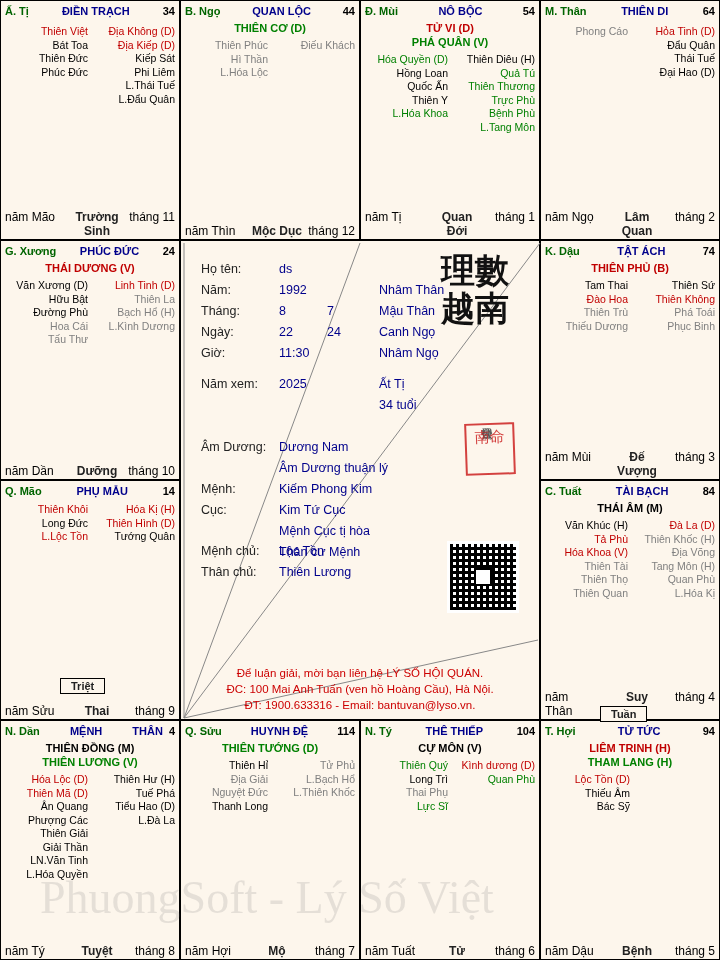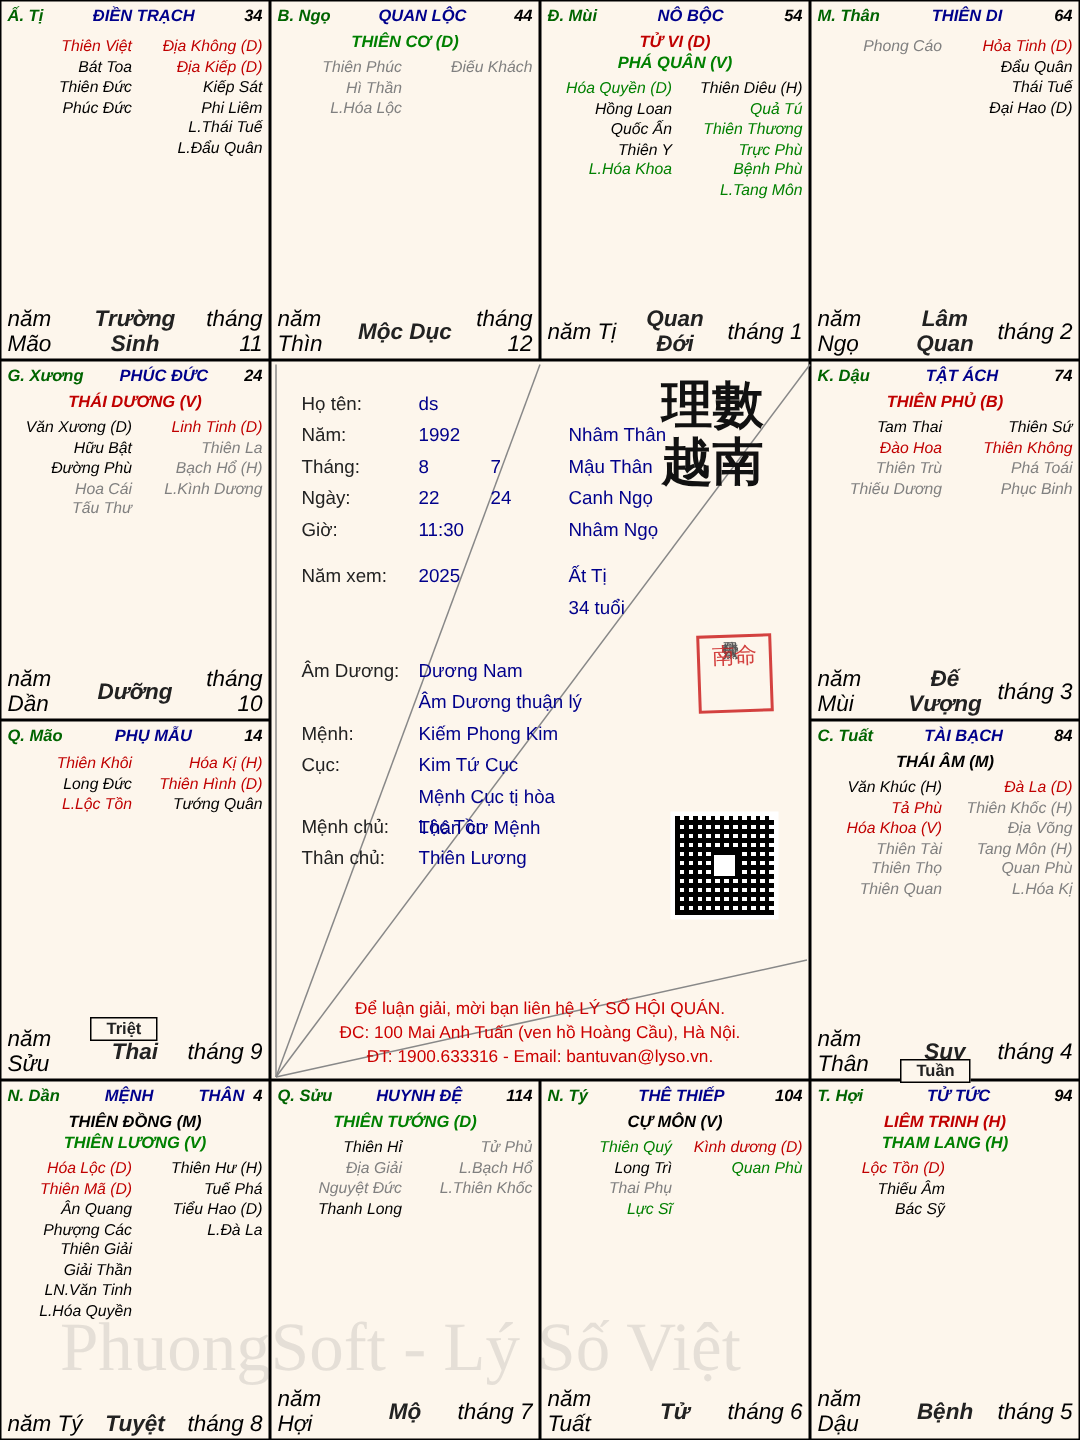--- a/index.html
+++ b/index.html
@@ -10,21 +10,20 @@
     font-size:11px;
     color:#222;
     position:relative;
     overflow:hidden;
   }
   .board{
     position:absolute;left:0;top:0;width:720px;height:960px;
     display:grid;
     grid-template-columns:180px 180px 180px 180px;
     grid-template-rows:240px 240px 240px 240px;
-    font-style:italic;
   }
   .cell{
     border:1px solid #000;
     box-sizing:border-box;
     background:#fdf6ec;
     position:relative;
     overflow:hidden;
   }
   .cell .hdr{
     display:flex;align-items:center;
@@ -48,27 +47,27 @@
   .cols{
     display:flex;
     padding:4px 4px 0 4px;
     gap:4px;
     line-height:13.5px;
     font-size:10.5px;
   }
   .cols .col{width:50%;text-align:right;}
   .ftr{
     position:absolute;bottom:1px;left:0;width:100%;
-    display:flex;align-items:center;
-    font-size:15px;
+    display:flex;align-items:flex-start;
+    font-size:12px;
     padding:0 4px;
     box-sizing:border-box;
   }
   .ftr .nam{width:52px;color:#000;}
-  .ftr .mid{flex:1;text-align:center;font-weight:bold;}
+  .ftr .mid{flex:1;text-align:center;font-weight:bold;margin-left:14px;}
   .ftr .thang{width:52px;text-align:right;color:#000;}
   .center{
     position:absolute;
     left:181px;top:241px;width:358px;height:478px;
     box-sizing:border-box;
     overflow:hidden;
   }
   .info{
     position:absolute;left:20px;top:18px;
     font-size:12.5px;line-height:21px;

